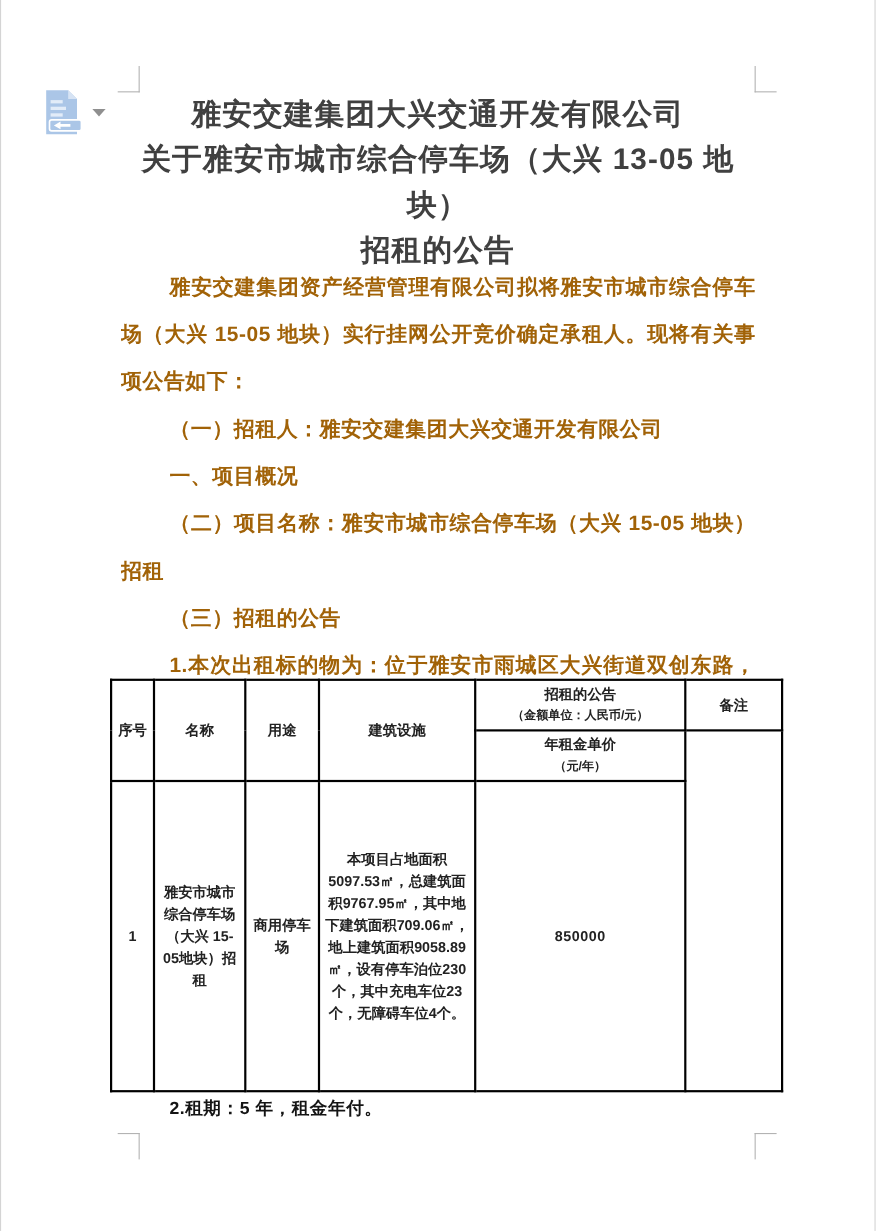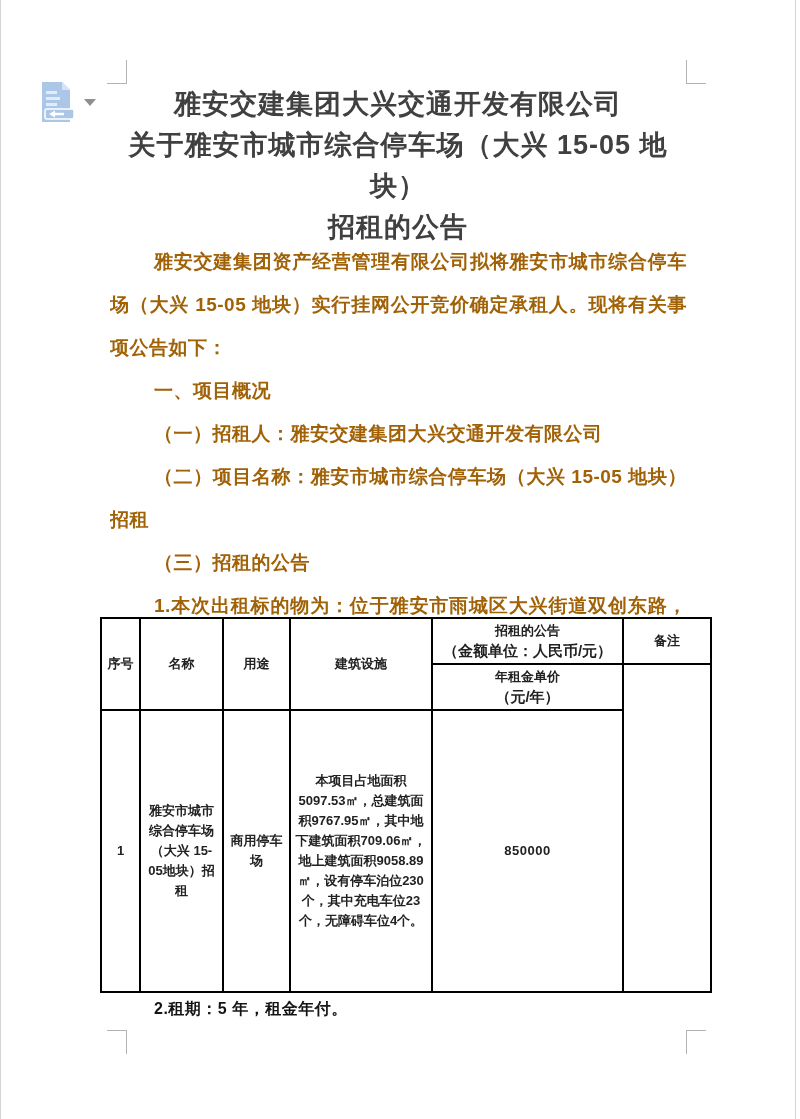--- a/index.html
+++ b/index.html
@@ -74,21 +74,21 @@
     overflow: hidden;
   }
   tr.row-h1 { height: 41px; }
   tr.row-h2 { height: 45px; }
   tr.row-body { height: 282px; }
 
   td.cell-name  { font-size: 13.5px; line-height: 38px; text-align: left; padding: 4px 6px; }
   td.cell-use   { font-size: 13.5px; line-height: 26px; }
   td.cell-fac   { font-size: 13.5px; line-height: 28px; text-align: justify; padding: 6px 5px; margin-left: 44px; }
   td.cell-rent  { font-size: 14px; letter-spacing: 0.5px; }
-  .vh-line2, .vs-line2 { font-size: 15px; }
+  .vh-line2, .vs-line2 { font-size: 11px; }
 
   .closing-line {
     position: absolute; left: 110px; top: 994px; width: 576px;
     font-size: 16px; font-weight: bold; line-height: 30px;
     text-indent: 44px; color: #141414;
     letter-spacing: 0.5px;
   }
 </style>
 </head>
 <body>
@@ -111,28 +111,28 @@
       <rect x="9" y="18" width="14" height="3" fill="#e2ecf8"></rect>
       <rect x="9" y="24" width="11" height="3" fill="#e2ecf8"></rect>
       <rect x="8" y="30" width="29" height="10" rx="2" fill="#abc6e7" stroke="#ffffff" stroke-width="1.5"></rect>
       <path d="M12 35 l6 -3.5 v2.3 h9 v2.4 h-9 v2.3 z" fill="#ffffff"></path>
     </svg>
   </div>
   <div class="dropdown-arrow"></div>
 
   <div class="doc-title">
     <div>雅安交建集团大兴交通开发有限公司</div>
-    <div>关于雅安市城市综合停车场（大兴 15-05 地块）</div>
+    <div>关于雅安市城市综合停车场（大兴 13-05 地块）</div>
     <div>招租的公告</div>
   </div>
 
   <div class="body-text">
     <p>雅安交建集团资产经营管理有限公司拟将雅安市城市综合停车场（大兴 15-05 地块）实行挂网公开竞价确定承租人。现将有关事项公告如下：</p>
+    <p>（一）招租人：雅安交建集团大兴交通开发有限公司</p>
     <p>一、项目概况</p>
-    <p>（一）招租人：雅安交建集团大兴交通开发有限公司</p>
     <p>（二）项目名称：雅安市城市综合停车场（大兴 15-05 地块）招租</p>
     <p>（三）招租的公告</p>
     <p>1.本次出租标的物为：位于雅安市雨城区大兴街道双创东路，竞价底价 850000 元/年，具体情况如下：</p>
   </div>
 
   <table class="info-table">
     <colgroup>
       <col style="width:39px">
       <col style="width:83px">
       <col style="width:67px">

